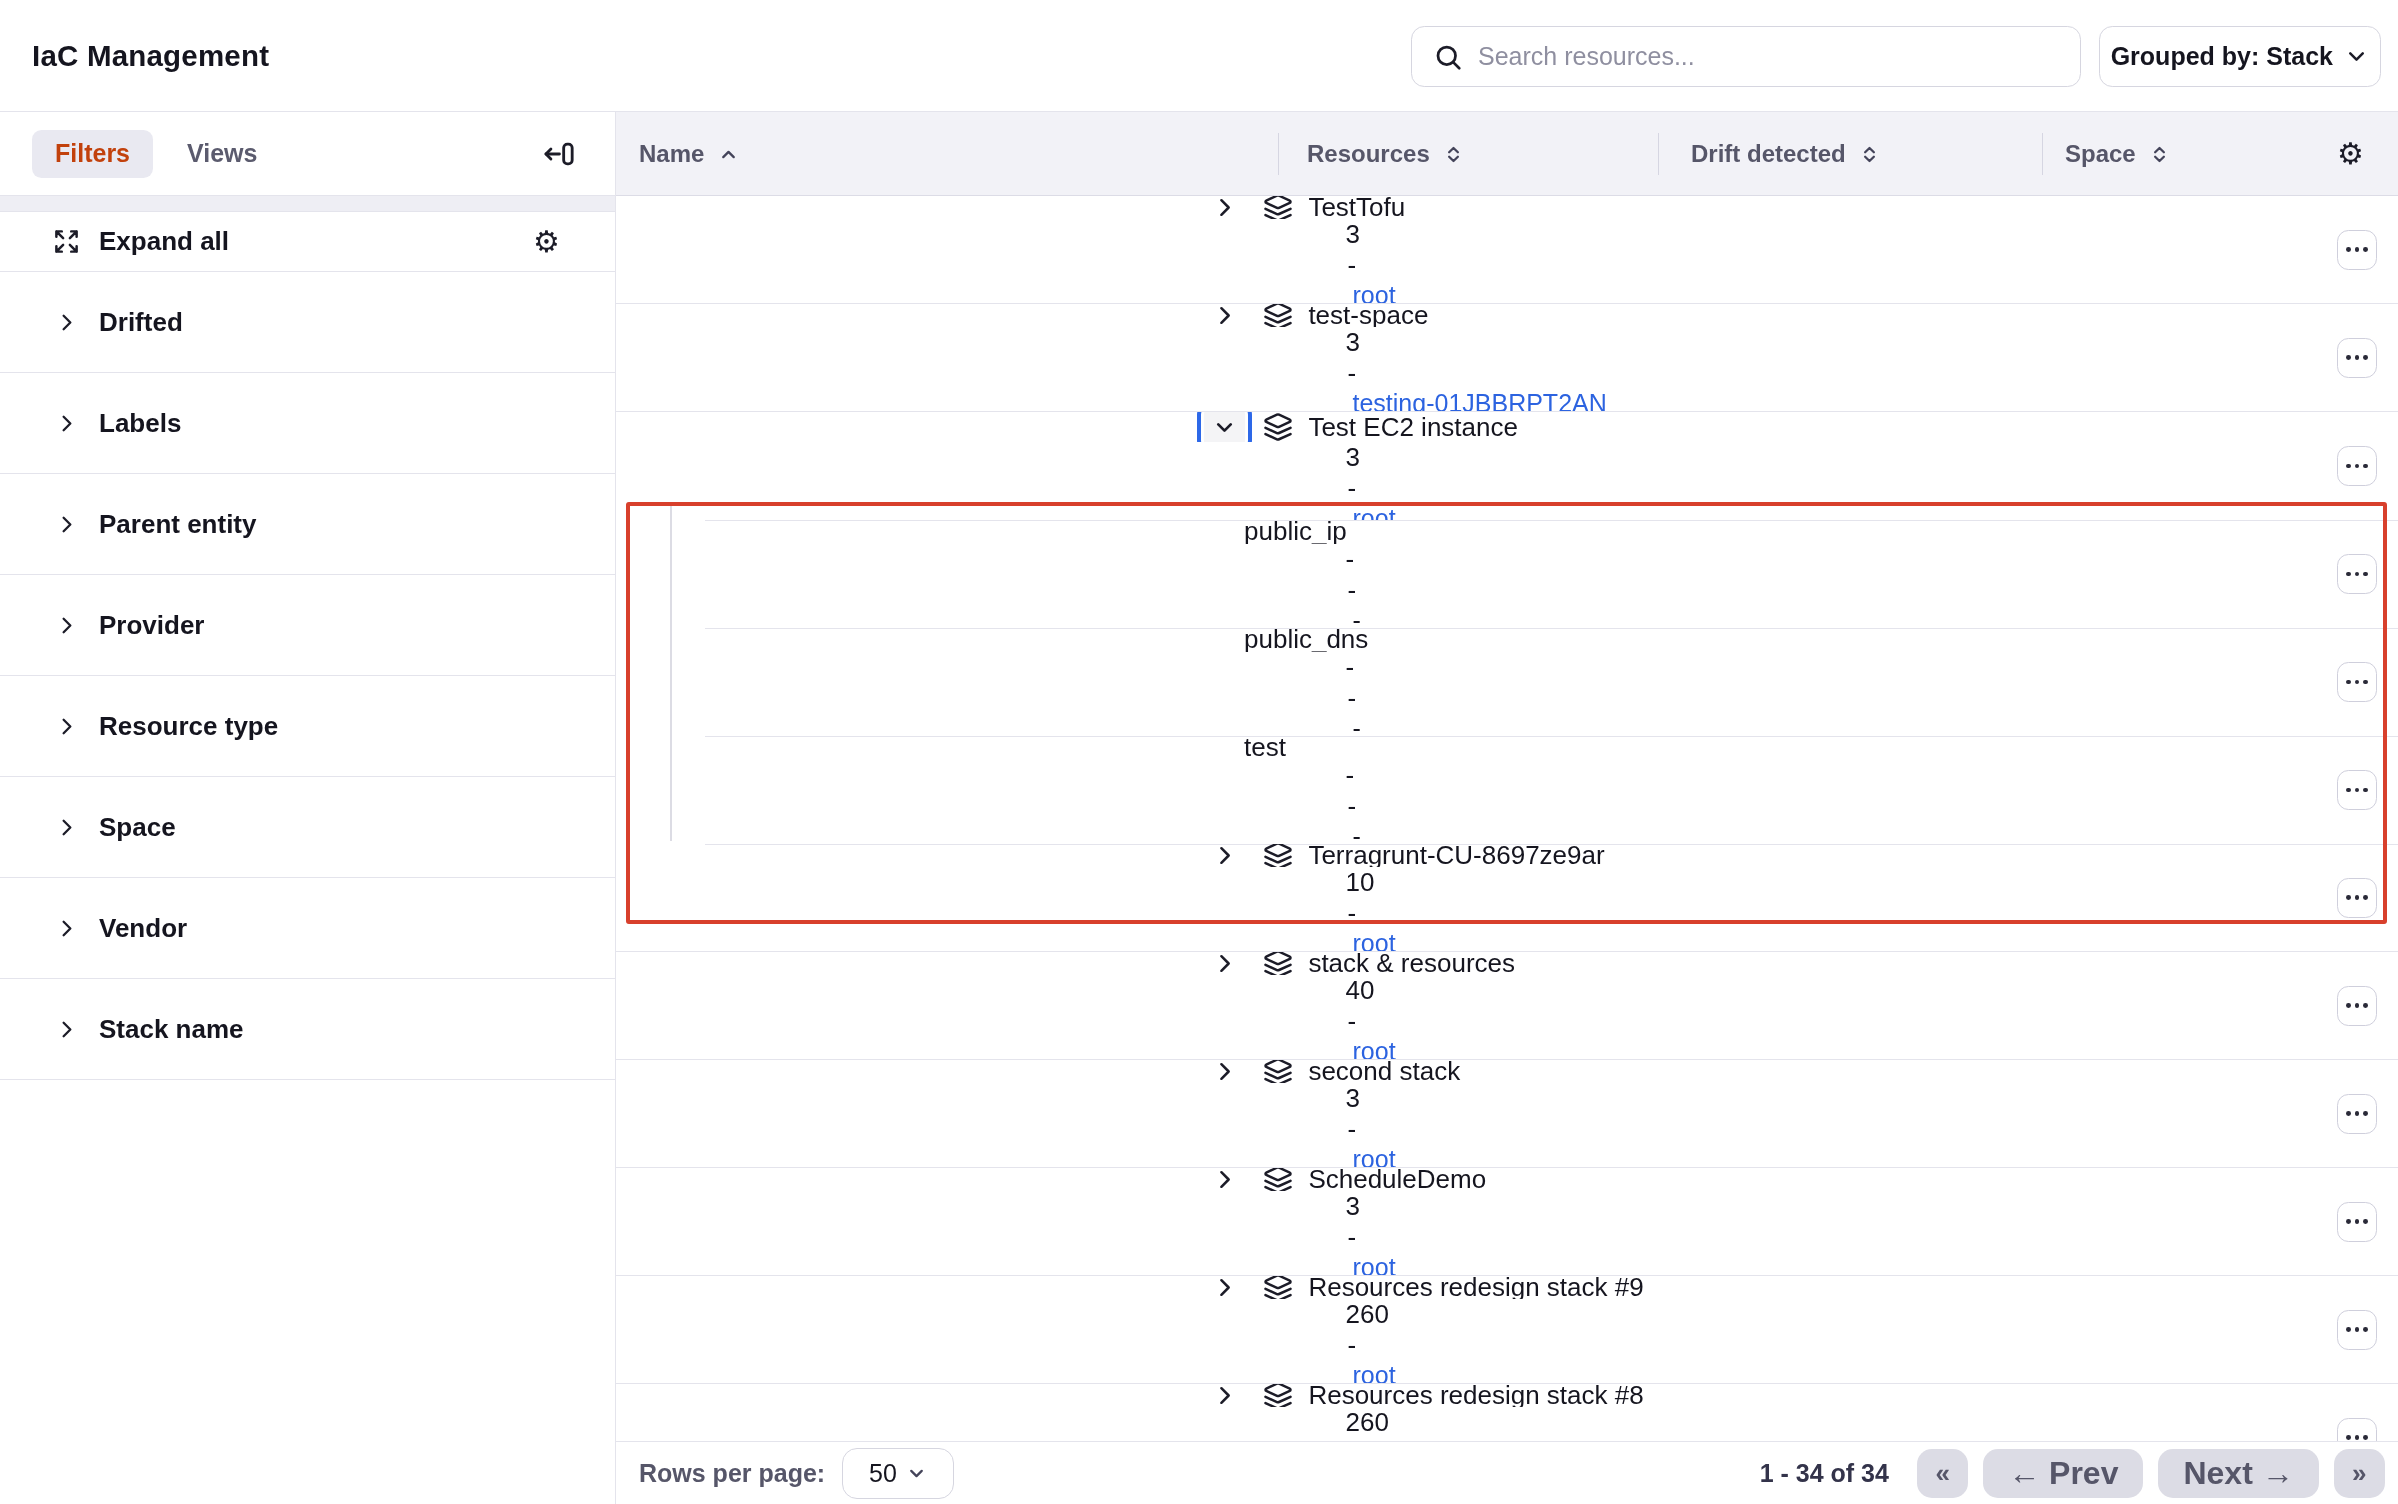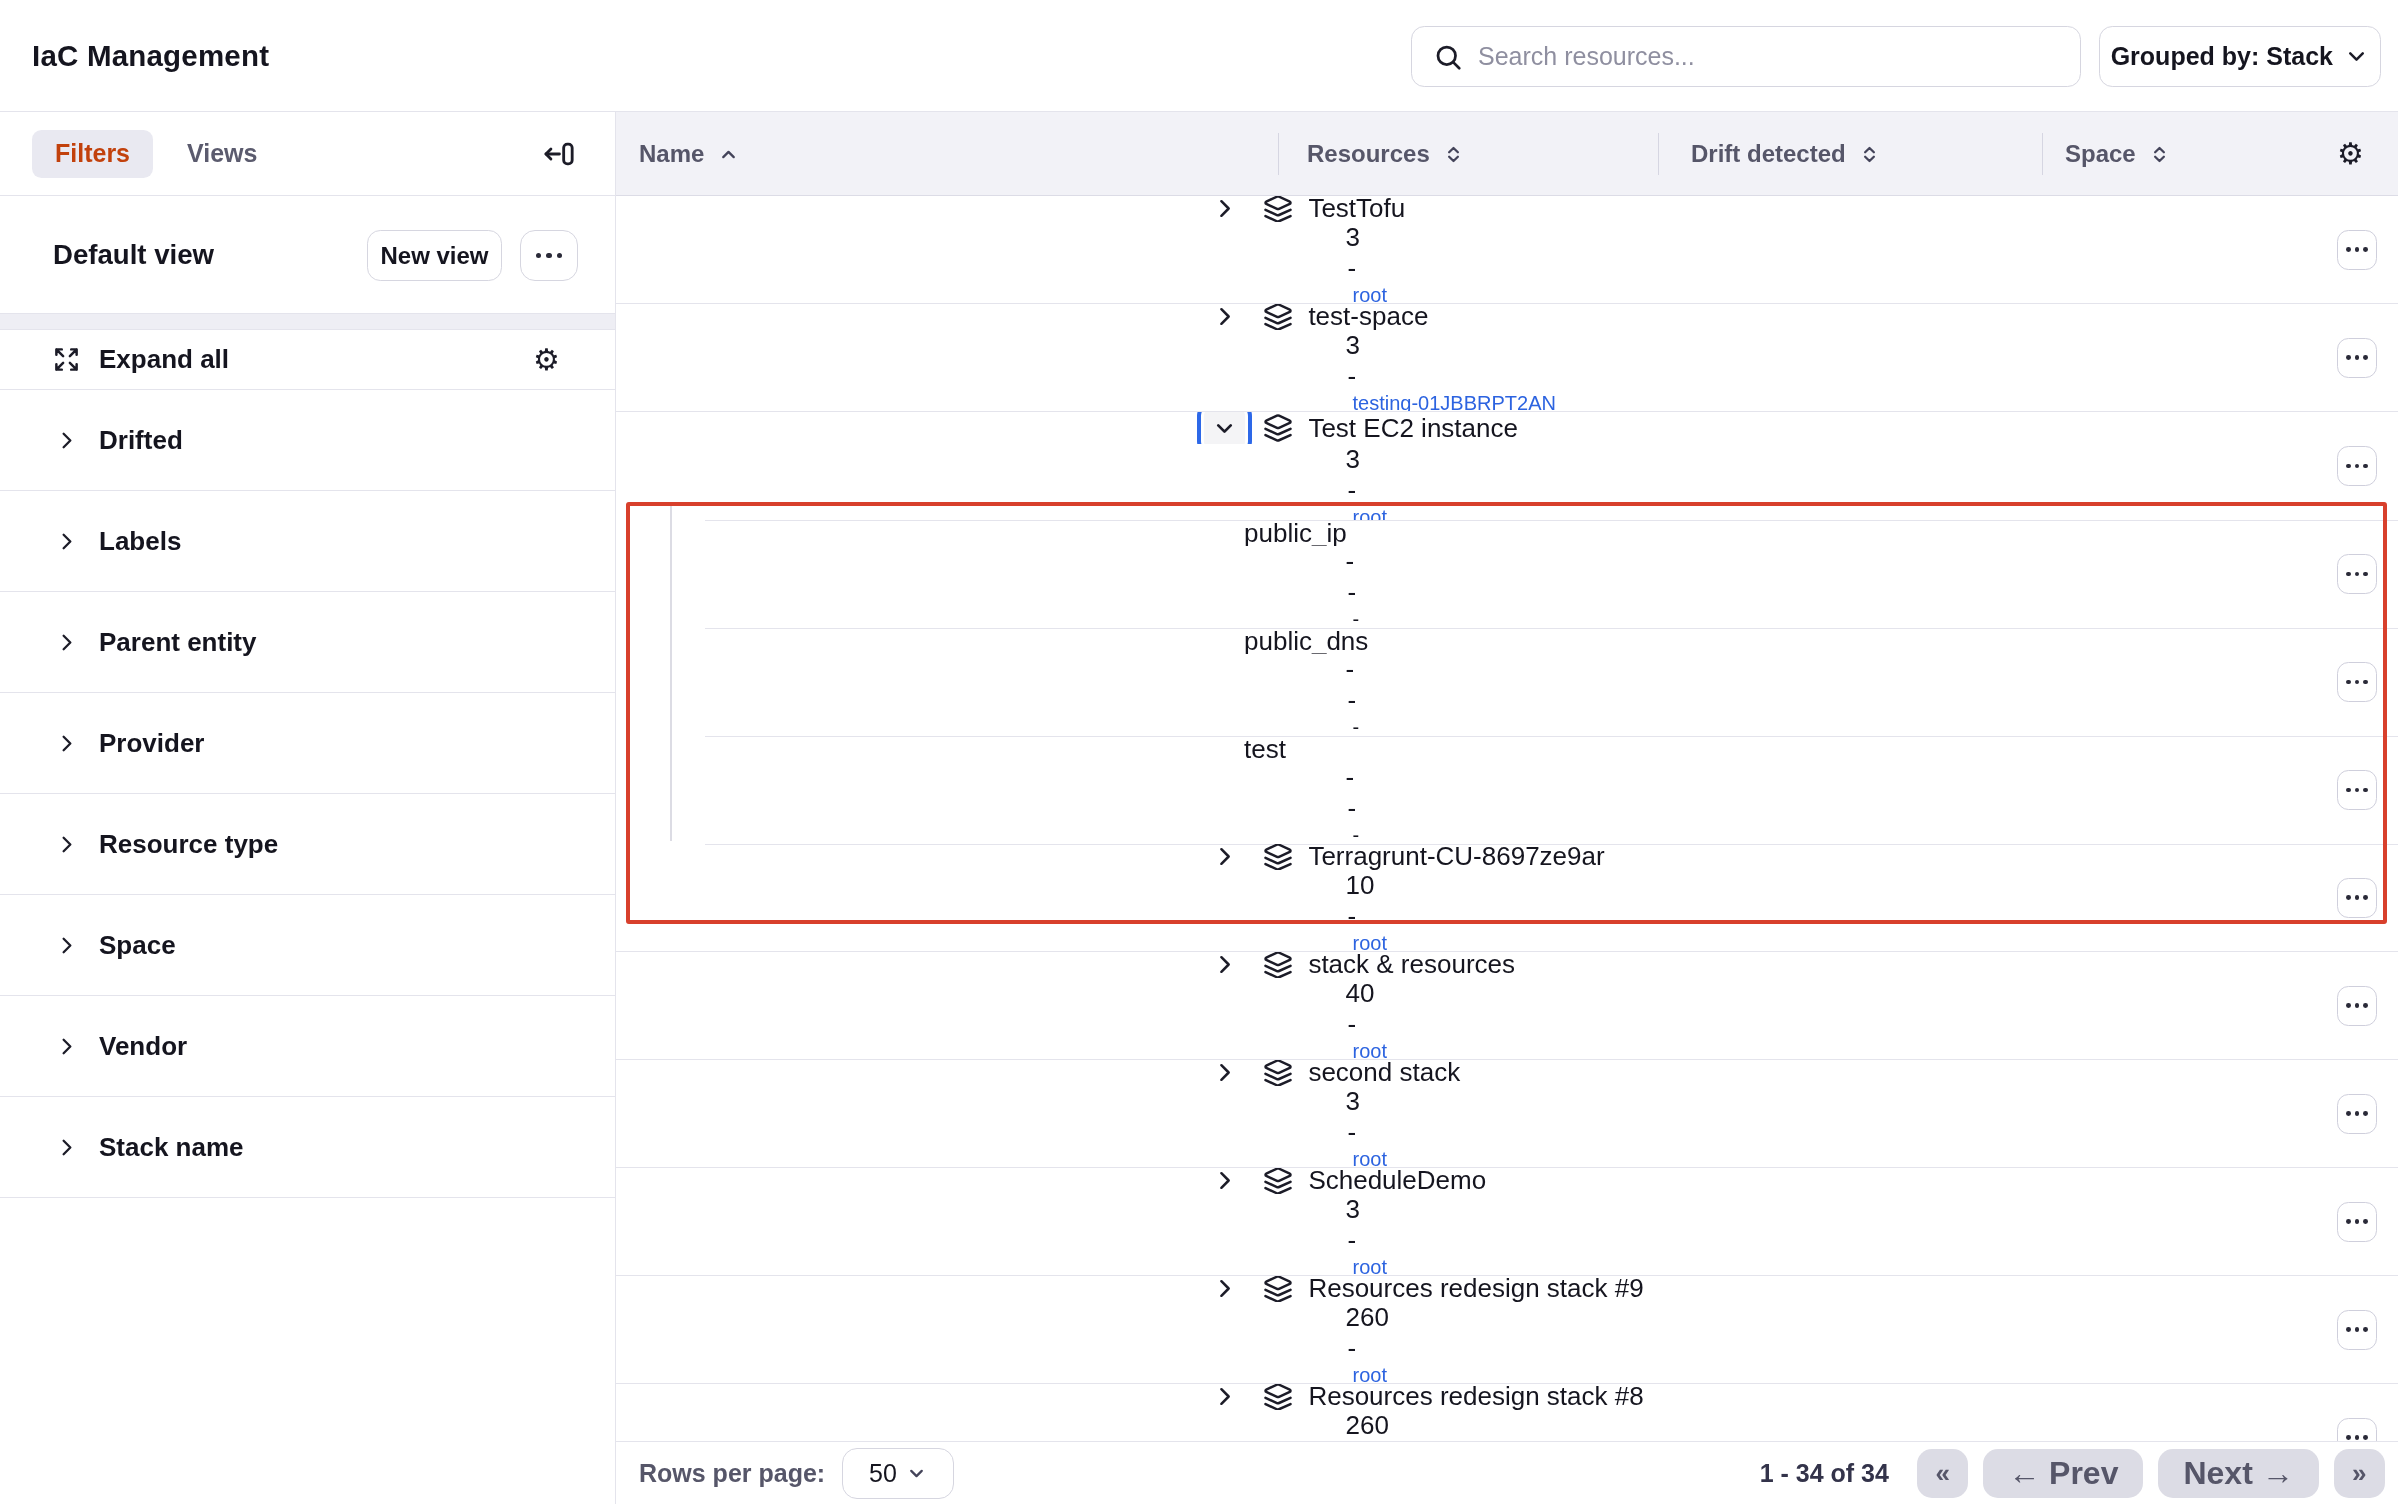--- a/index.html
+++ b/index.html
@@ -45,21 +45,21 @@
   .thead .gear { position:absolute; right:34px; top:50%; transform:translateY(-50%); font-size:30px; color:#1c1c28; cursor:pointer; line-height:1; }
 
   .rows { position:relative; }
   .row { position:relative; height:108px; display:flex; align-items:center; border-bottom:1px solid #e4e4ec; background:transparent;flex-direction:column; }
   .row.inset { border-bottom:none; }
   .row.inset::after { content:""; position:absolute; left:89px; right:0; bottom:-1px; height:1px; background:#e4e4ec; }
   .cell { white-space:nowrap; font-size:26px; color:#15151f; }
   .c-name { width:662px; display:flex; align-items:center; overflow:hidden; }
   .c-res  { width:380px; padding-left:28.5px; }
   .c-drift{ width:383px; padding-left:32px; }
-  .c-space{ width:357px; padding-left:24px; padding-right:70px; overflow:hidden; font-size:20px; }
+  .c-space{ width:357px; padding-left:24px; padding-right:70px; overflow:hidden; font-size:25px; }
   .slot { width:55px; margin-left:21px; display:flex; align-items:center; justify-content:center; flex:0 0 auto; }
   .expander { display:flex; cursor:pointer; }
   .expander-open { width:55px; height:55px; border:4.8px solid #2d68e8; border-radius:15px; background:#f4f4f6; box-shadow:inset 0 0 0 2.9px #ffffff; display:flex; align-items:center; justify-content:center; cursor:pointer; }
   .layers { margin-left:11.4px; display:flex; flex:0 0 auto; }
   .nm { margin-left:15px; }
   .child-link { margin-left:68px; color:#15151f; text-decoration:underline; text-underline-offset:4.8px; cursor:pointer; }
   .splink { color:#2c63e0; text-decoration:underline; text-underline-offset:4.8px; cursor:pointer; }
   .menu-btn { position:absolute; right:21px; top:50%; transform:translateY(-50%); width:40px; height:40px; border:1.9px solid #cfcfdc; border-radius:11.4px; background:#fff; cursor:pointer; display:flex; align-items:center; justify-content:center; gap:3.8px; z-index:6; }
   .dot { width:4.8px; height:4.8px; border-radius:50%; background:#2a2a38; display:inline-block; }
   .view-menu-btn .dot { width:5.7px; height:5.7px; }
@@ -106,29 +106,20 @@
       <span class="tab-pill">Filters</span>
       <span class="tab-plain">Views</span>
       <span class="collapse-btn">
         <svg class="stroke" width="34" height="34" viewBox="0 0 24 24" style="stroke-width:2">
             <line x1="13" y1="12" x2="3.5" y2="12"></line>
             <polyline points="7,8.5 3.5,12 7,15.5"></polyline>
             <rect x="16" y="5" width="6" height="14" rx="2.6"></rect>
           </svg>
       </span>
     </div>
-    <div class="sb-viewrow">
-      <span class="view-name">Default view</span>
-      <button class="newview-btn">New view</button>
-      <button class="view-menu-btn">
-          <span class="dot"></span>
-          <span class="dot"></span>
-          <span class="dot"></span>
-        </button>
-    </div>
     <div class="sb-gap"></div>
     <div class="sb-expand">
       <span class="xicon">
         <svg class="stroke" width="27" height="27" viewBox="0 0 24 24" style="stroke-width:2.2">
             <path d="m21 21-6-6m6 6v-4.8m0 4.8h-4.8"></path>
             <path d="M3 16.2V21m0 0h4.8M3 21l6-6"></path>
             <path d="M21 7.8V3m0 0h-4.8M21 3l-6 6"></path>
             <path d="M3 7.8V3m0 0h4.8M3 3l6 6"></path>
           </svg>
       </span>

